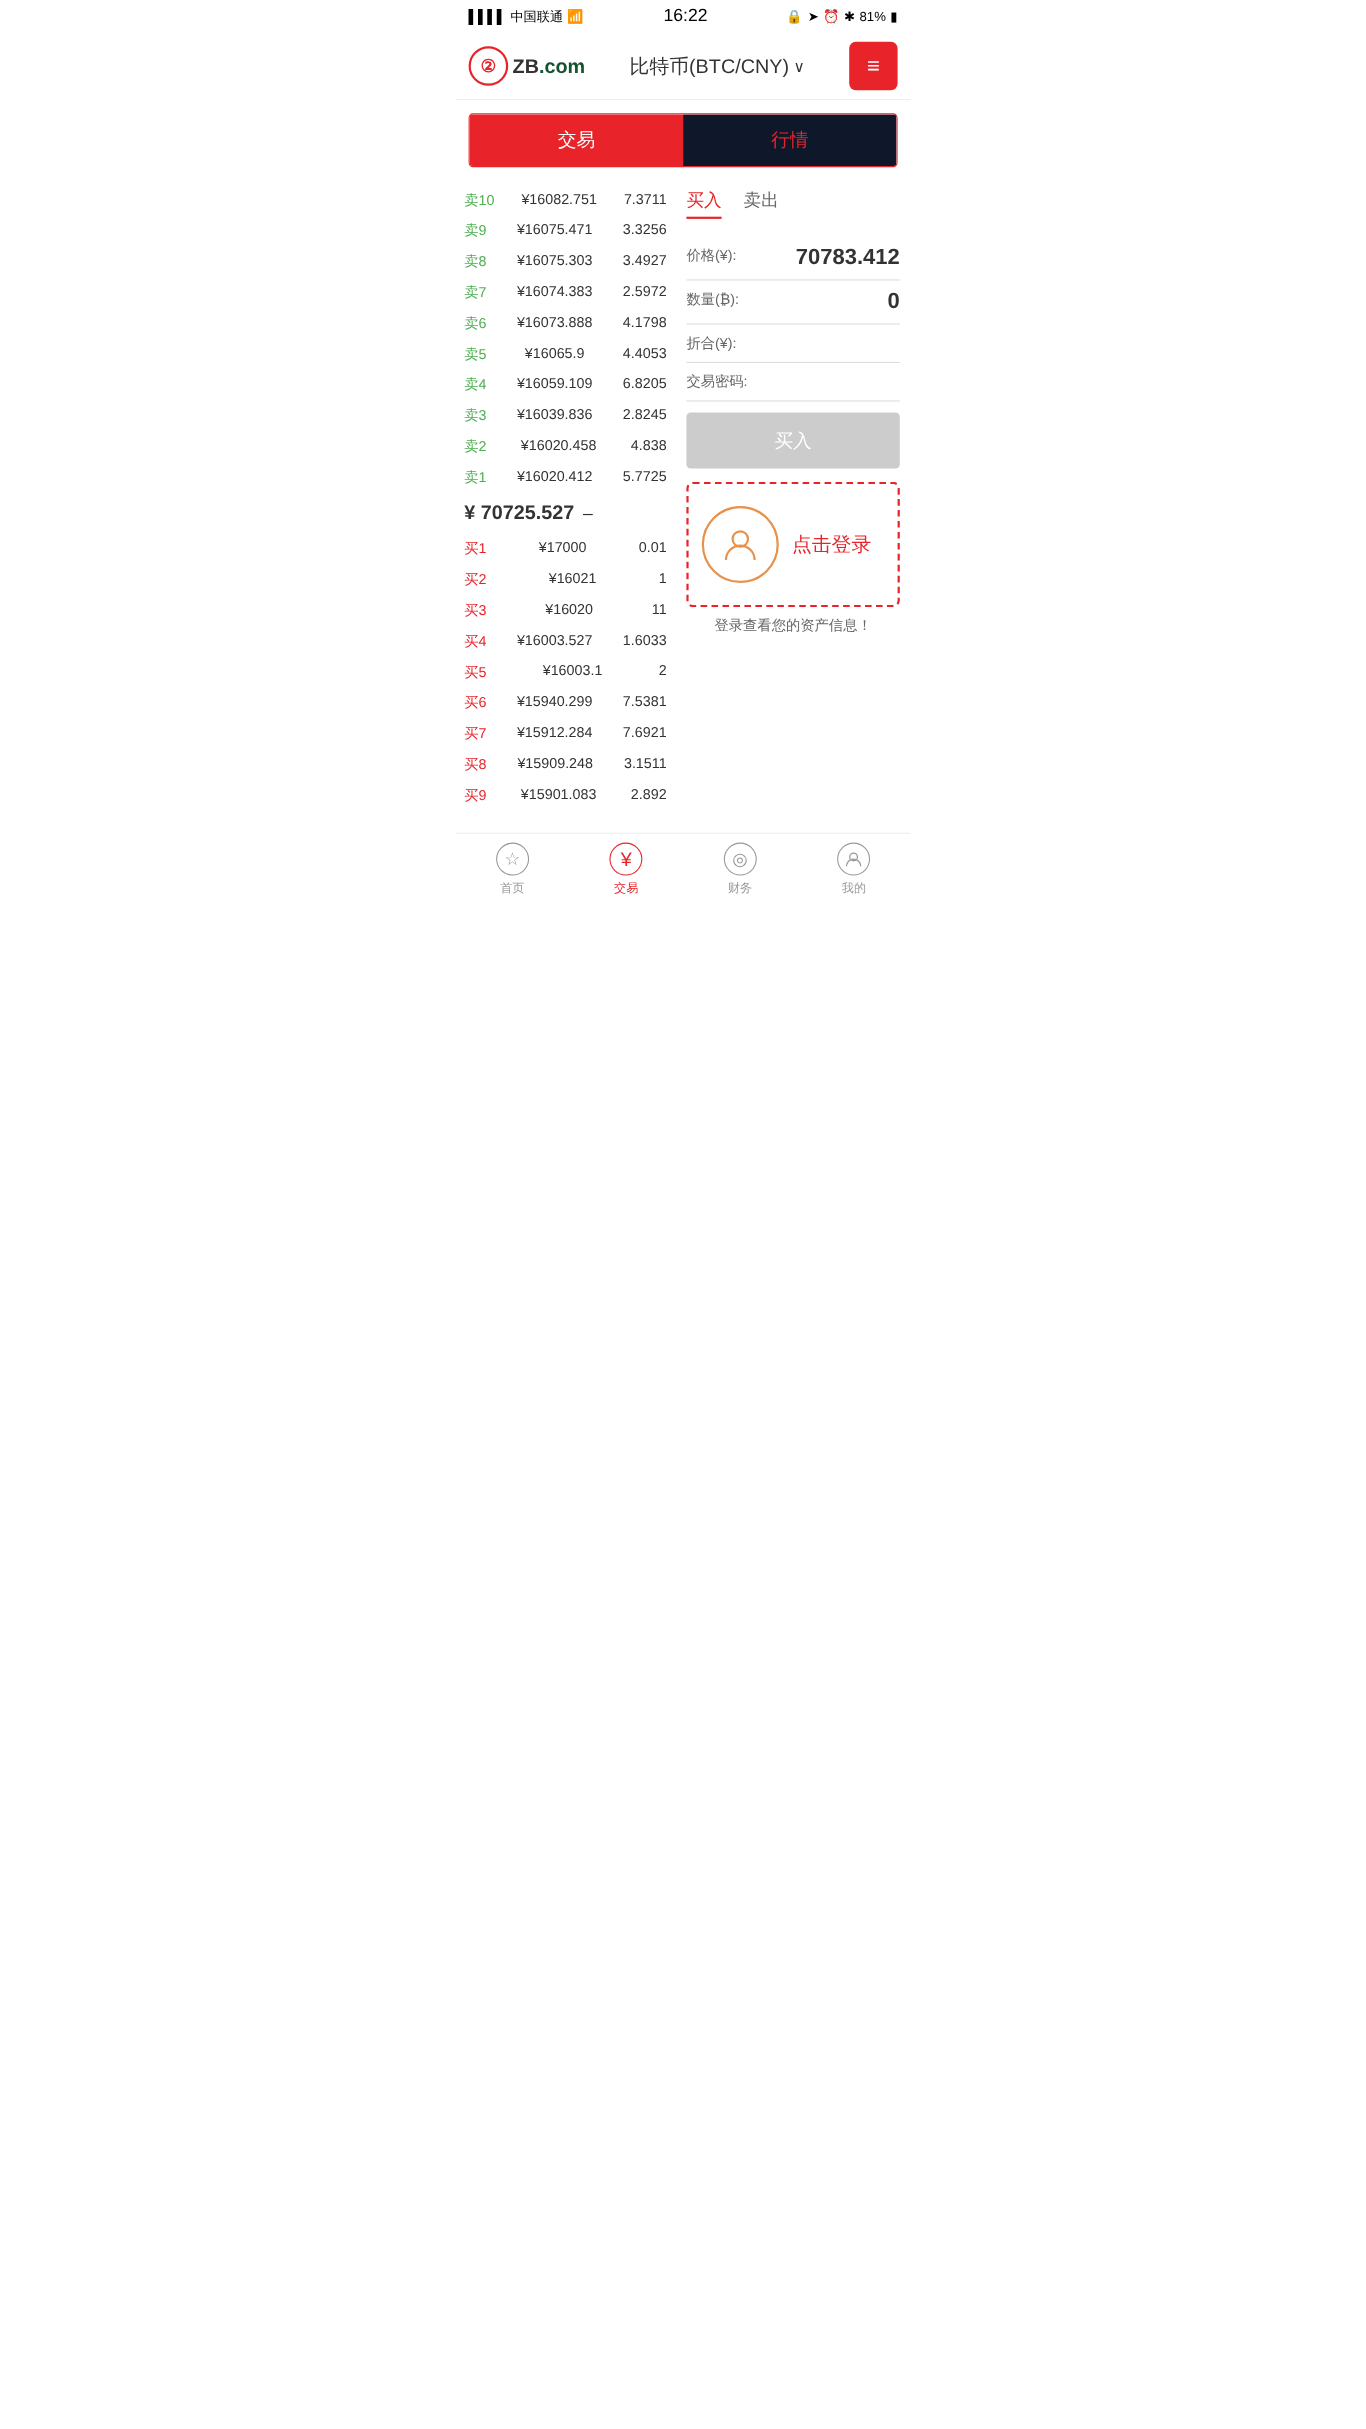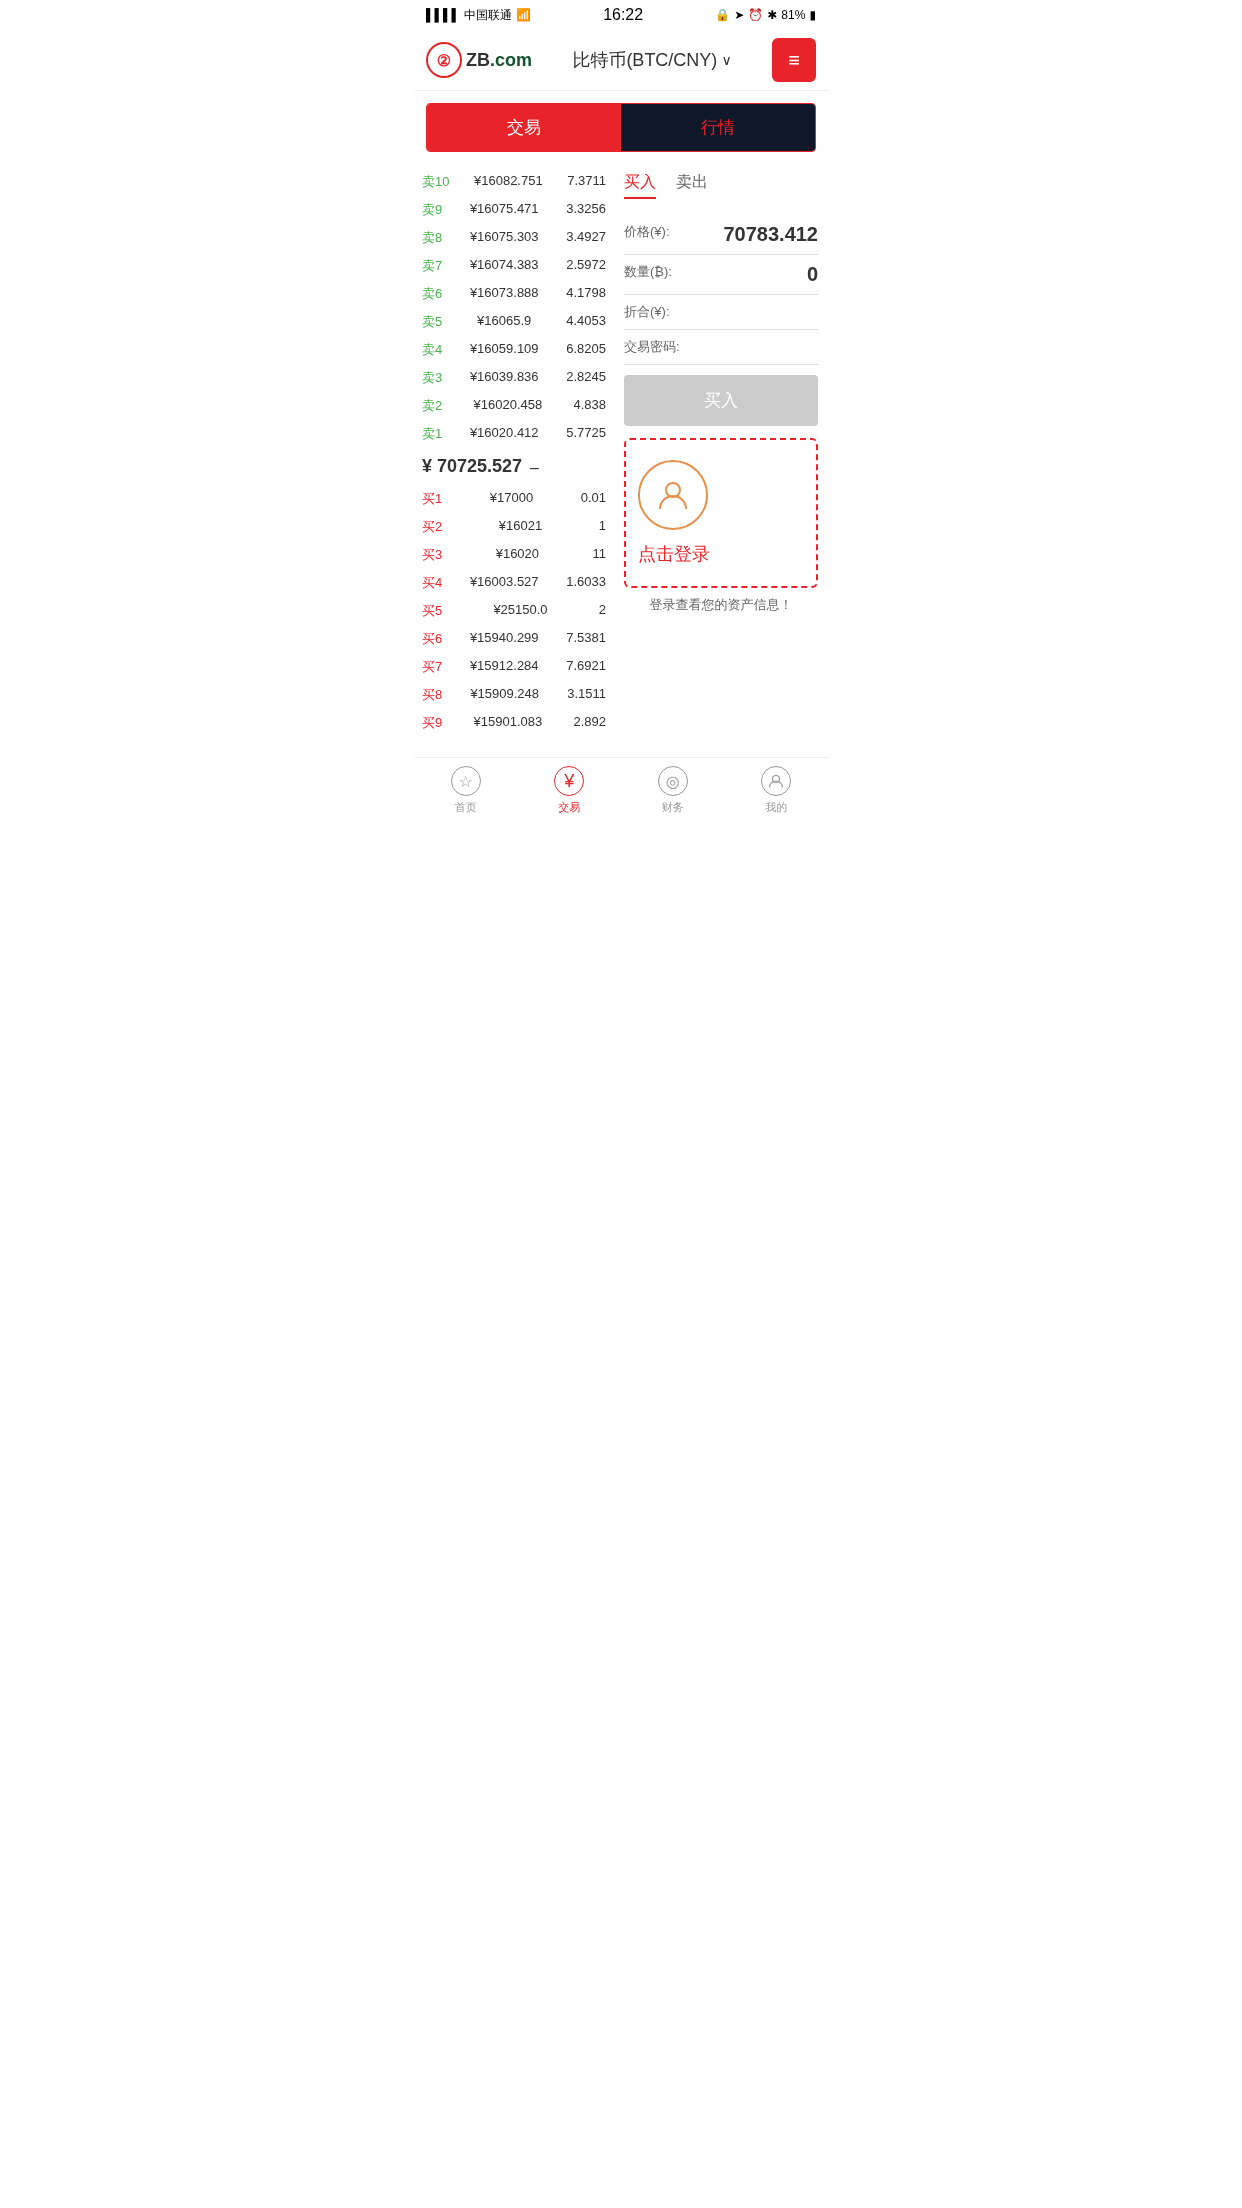--- a/index.html
+++ b/index.html
@@ -194,22 +194,22 @@
       cursor: pointer;
     }
 
     
     .login-box {
       border: 2px dashed #e8242a;
       border-radius: 6px;
       margin-top: 12px;
       padding: 20px 12px;
       display: flex;
-      flex-direction: column;
-      align-items: flex-start;
+      flex-direction: row;
+      align-items: center;
       gap: 12px;
     }
     .user-avatar-icon {
       width: 70px; height: 70px;
       border: 2px solid #e8914a;
       border-radius: 50%;
       display: flex; align-items: center; justify-content: center;
     }
     .login-text {
       color: #e8242a;
@@ -373,21 +373,21 @@
       <span class="order-price">¥16020</span>
       <span class="order-qty">11</span>
     </div>
         <div class="order-row">
       <span class="order-label-buy">买4</span>
       <span class="order-price">¥16003.527</span>
       <span class="order-qty">1.6033</span>
     </div>
         <div class="order-row">
       <span class="order-label-buy">买5</span>
-      <span class="order-price">¥25150.0</span>
+      <span class="order-price">¥16003.1</span>
       <span class="order-qty">2</span>
     </div>
         <div class="order-row">
       <span class="order-label-buy">买6</span>
       <span class="order-price">¥15940.299</span>
       <span class="order-qty">7.5381</span>
     </div>
         <div class="order-row">
       <span class="order-label-buy">买7</span>
       <span class="order-price">¥15912.284</span>

